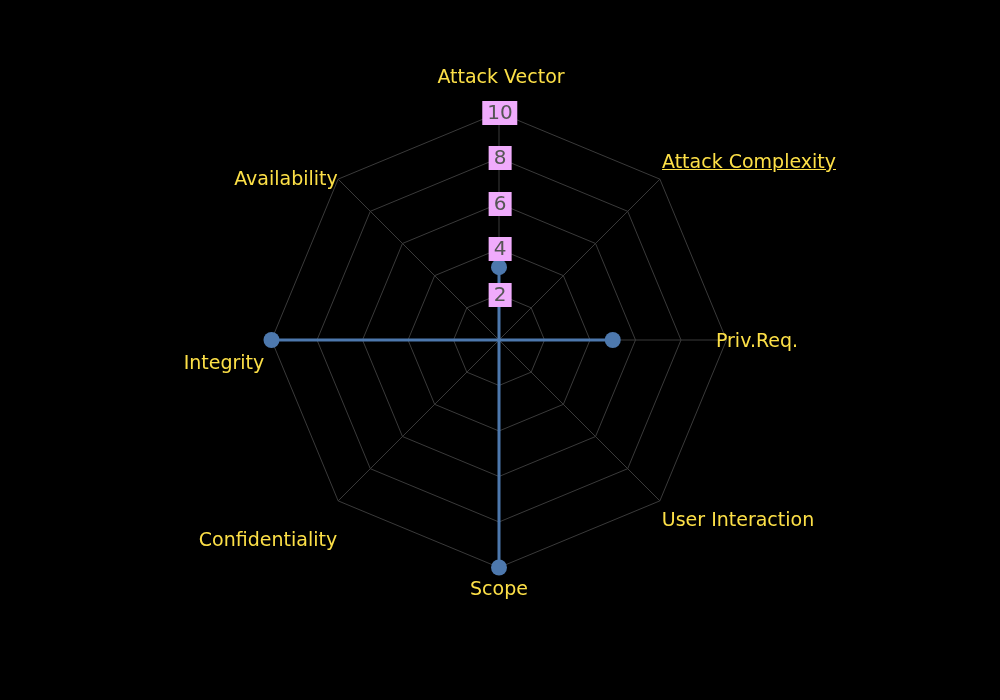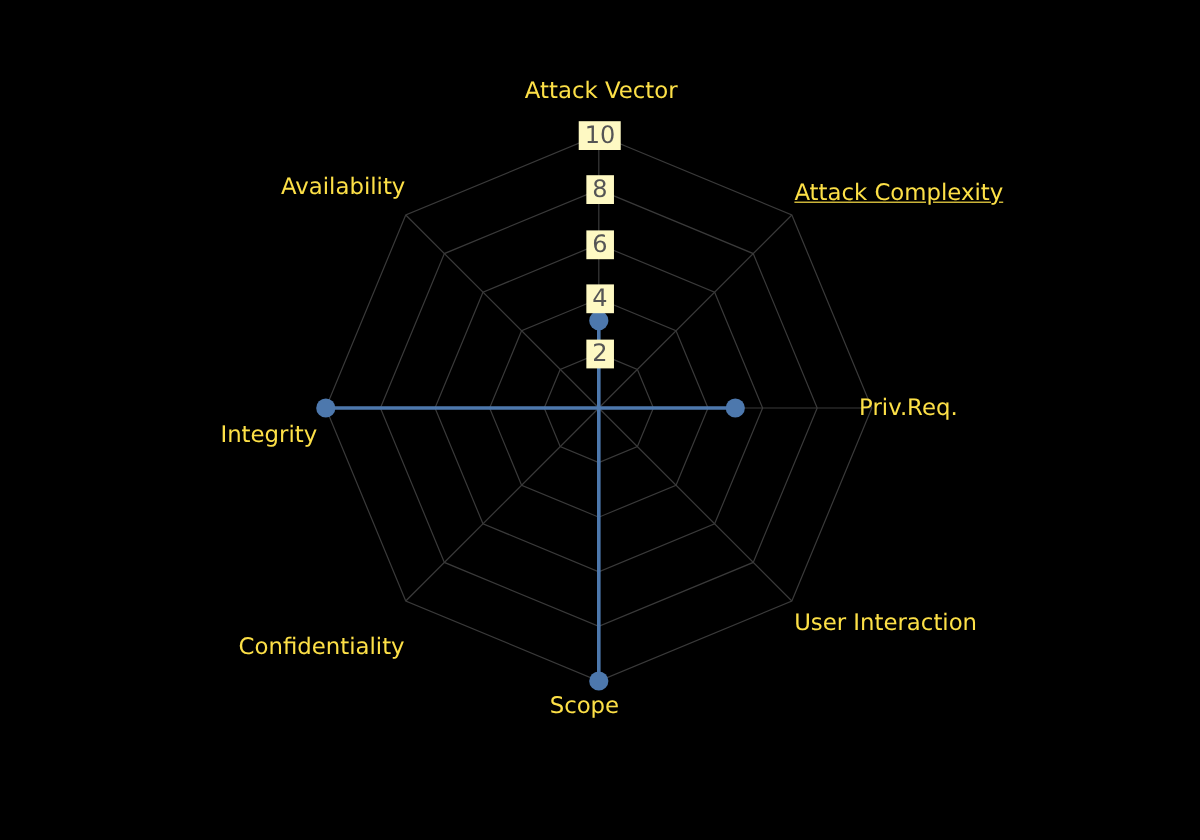--- a/index.html
+++ b/index.html
@@ -48,21 +48,21 @@
     font-size: 19px;
     font-family: "DejaVu Sans", sans-serif;
     white-space: nowrap;
     transform: translate(-50%, -50%);
   }
   .tick-label {
     position: absolute;
     color: #555555;
     font-size: 20px;
     font-family: "DejaVu Sans", sans-serif;
-    background: #fef9c3;
+    background: #f0abfc;
     padding: 1px 5px 2px 5px;
     transform: translate(-50%, -50%);
     line-height: 1.05;
   }
   svg.radar {
     position: absolute;
     left: 0;
     top: 0;
     width: 1000px;
     height: 700px;
@@ -102,24 +102,24 @@
         <circle cx="499.00" cy="567.50" r="8" fill="#4d78ad"></circle>
         <circle cx="271.50" cy="340.00" r="8" fill="#4d78ad"></circle>
       </g>
   </svg>
 
   <div id="axis-labels">
       <div class="axis-label" style="left: 501px; top: 76px;">Attack Vector</div>
       <div class="axis-label" style="left: 749px; top: 161px; text-decoration: underline;">Attack Complexity</div>
       <div class="axis-label" style="left: 757px; top: 340px;">Priv.Req.</div>
       <div class="axis-label" style="left: 738px; top: 519px;">User Interaction</div>
-      <div class="axis-label" style="left: 487px; top: 588px;">Scope</div>
+      <div class="axis-label" style="left: 499px; top: 588px;">Scope</div>
       <div class="axis-label" style="left: 268px; top: 539px;">Confidentiality</div>
       <div class="axis-label" style="left: 224px; top: 340px; margin-top: 22px;">Integrity</div>
-      <div class="axis-label" style="left: 286px; top: 156px;">Availability</div>
+      <div class="axis-label" style="left: 286px; top: 178px;">Availability</div>
     </div>
 
   <div id="tick-labels">
       <div class="tick-label" style="left: 500px; top: 113px;">10</div>
       <div class="tick-label" style="left: 500px; top: 158px;">8</div>
       <div class="tick-label" style="left: 500px; top: 204px;">6</div>
       <div class="tick-label" style="left: 500px; top: 249px;">4</div>
       <div class="tick-label" style="left: 500px; top: 295px;">2</div>
     </div>
 

